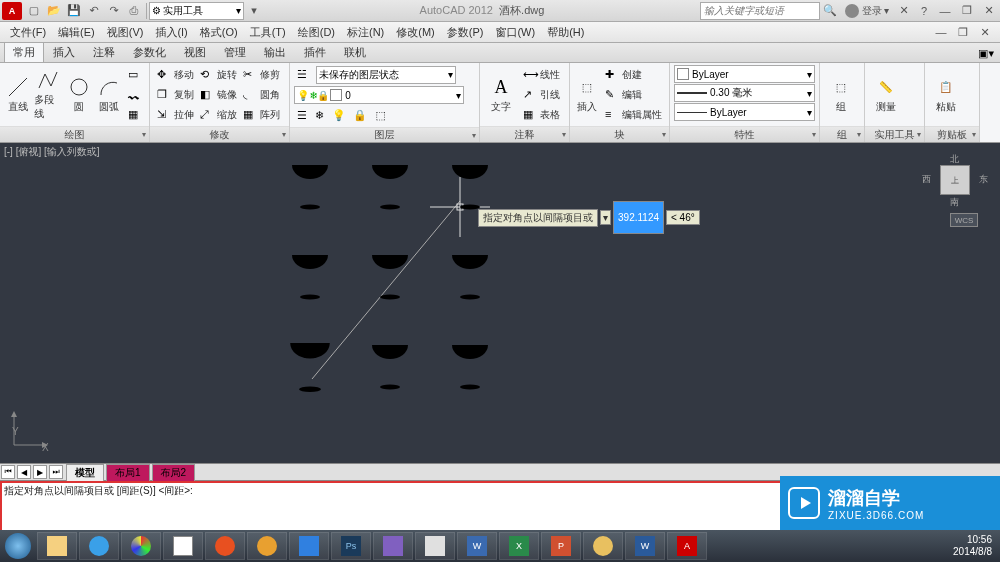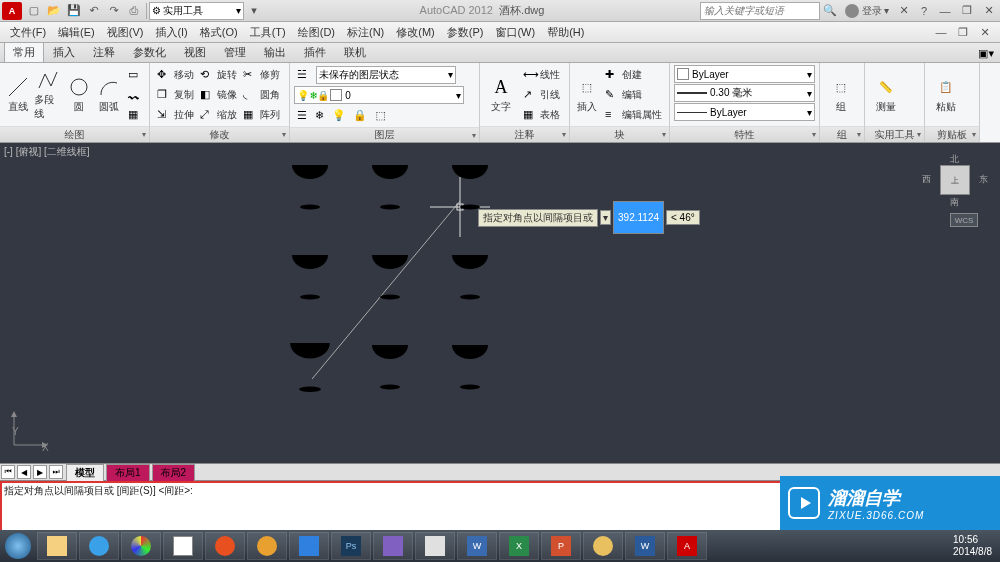--- a/index.html
+++ b/index.html
@@ -78,28 +78,28 @@
 .status-btns{display:flex;gap:1px;}
 .status-btn{width:18px;height:18px;border:1px solid #aaa;background:#e8e8e8;cursor:pointer;}
 .status-right{margin-left:auto;display:flex;align-items:center;gap:2px;}
 
 
 .taskbar{position:absolute;bottom:0;left:0;right:0;height:32px;background:linear-gradient(#4a5560,#2a303a);display:flex;align-items:center;}
 .tb-start{width:36px;height:32px;display:flex;align-items:center;justify-content:center;}
 .tb-start .orb{width:26px;height:26px;border-radius:50%;background:radial-gradient(#7ec0ee,#1e5a8e);}
 .tb-btn{width:40px;height:28px;margin:0 1px;background:rgba(255,255,255,0.08);border:1px solid rgba(255,255,255,0.1);display:flex;align-items:center;justify-content:center;cursor:pointer;}
 .tb-btn .ic{width:20px;height:20px;}
-.tb-clock{margin-left:auto;color:#fff;font-size:10px;text-align:left;padding:0 8px;line-height:12px;}
+.tb-clock{margin-left:auto;color:#fff;font-size:10px;text-align:right;padding:0 8px;line-height:12px;}
 
 
 .mascot{position:absolute;right:0;bottom:60px;width:110px;height:70px;}
 .zixue{position:absolute;right:0;bottom:32px;width:220px;height:54px;background:#1a8fd8;display:flex;align-items:center;color:#fff;}
 .zixue .play{width:32px;height:32px;border:2px solid #fff;border-radius:6px;margin:0 8px;display:flex;align-items:center;justify-content:center;}
 .zixue .play::after{content:"";border-left:10px solid #fff;border-top:6px solid transparent;border-bottom:6px solid transparent;margin-left:3px;}
-.zixue .txt{display:flex;flex-direction:column;font-style:italic;}
+.zixue .txt{display:flex;flex-direction:column;}
 .zixue .txt .t1{font-size:18px;font-weight:bold;}
 .zixue .txt .t2{font-size:10px;letter-spacing:1px;}
 
 
 .ic svg{width:100%;height:100%;}
 </style>
 </head>
 <body>
 
 <div class="title-bar">
@@ -399,21 +399,21 @@
         </div>
       </div>
     <div class="panel-title">
         <span>剪贴板</span>
         <span class="arrow">▾</span>
       </div>
   </div>
 </div>
 
 <div class="drawing-wrap">
-  <div class="view-label">[-] [俯视] [二维线框]</div>
+  <div class="view-label">[-] [俯视] [输入列数或]</div>
 
   <div class="viewcube">
     <div class="dir" style="top:-2px;left:20px;">北</div>
     <div class="dir" style="bottom:-4px;left:20px;">南</div>
     <div class="dir" style="top:18px;left:-8px;">西</div>
     <div class="dir" style="top:18px;right:-8px;">东</div>
     <div class="cube">上</div>
   </div>
   <div class="wcs">WCS</div>
 

